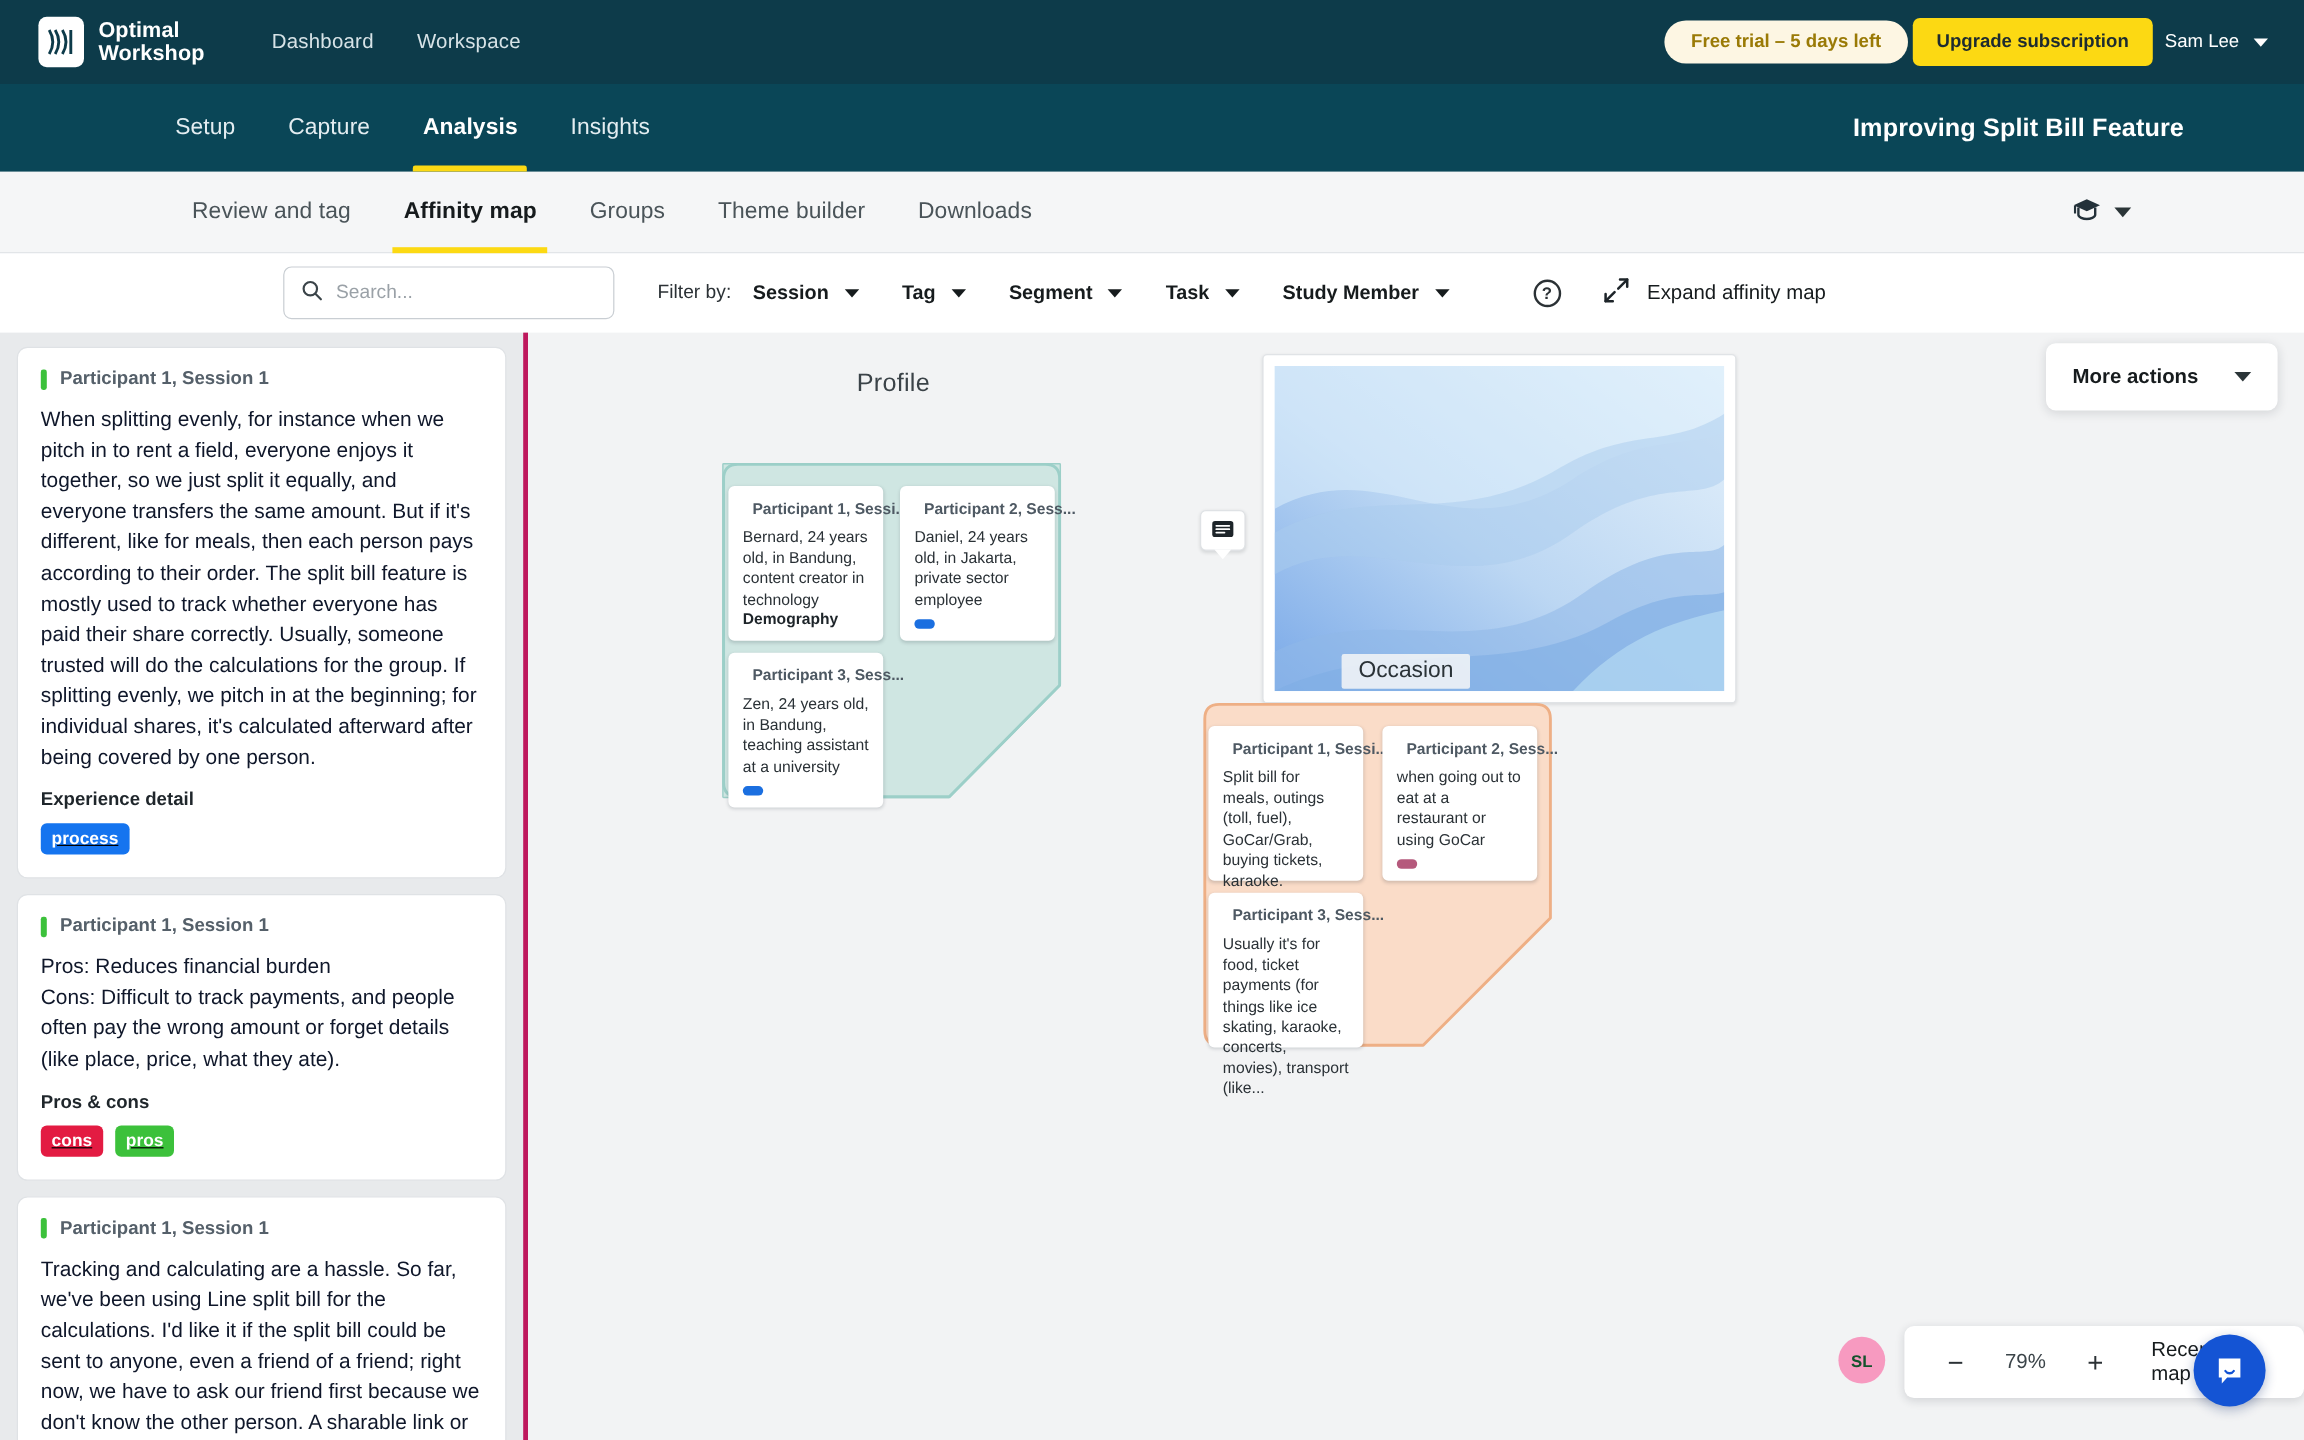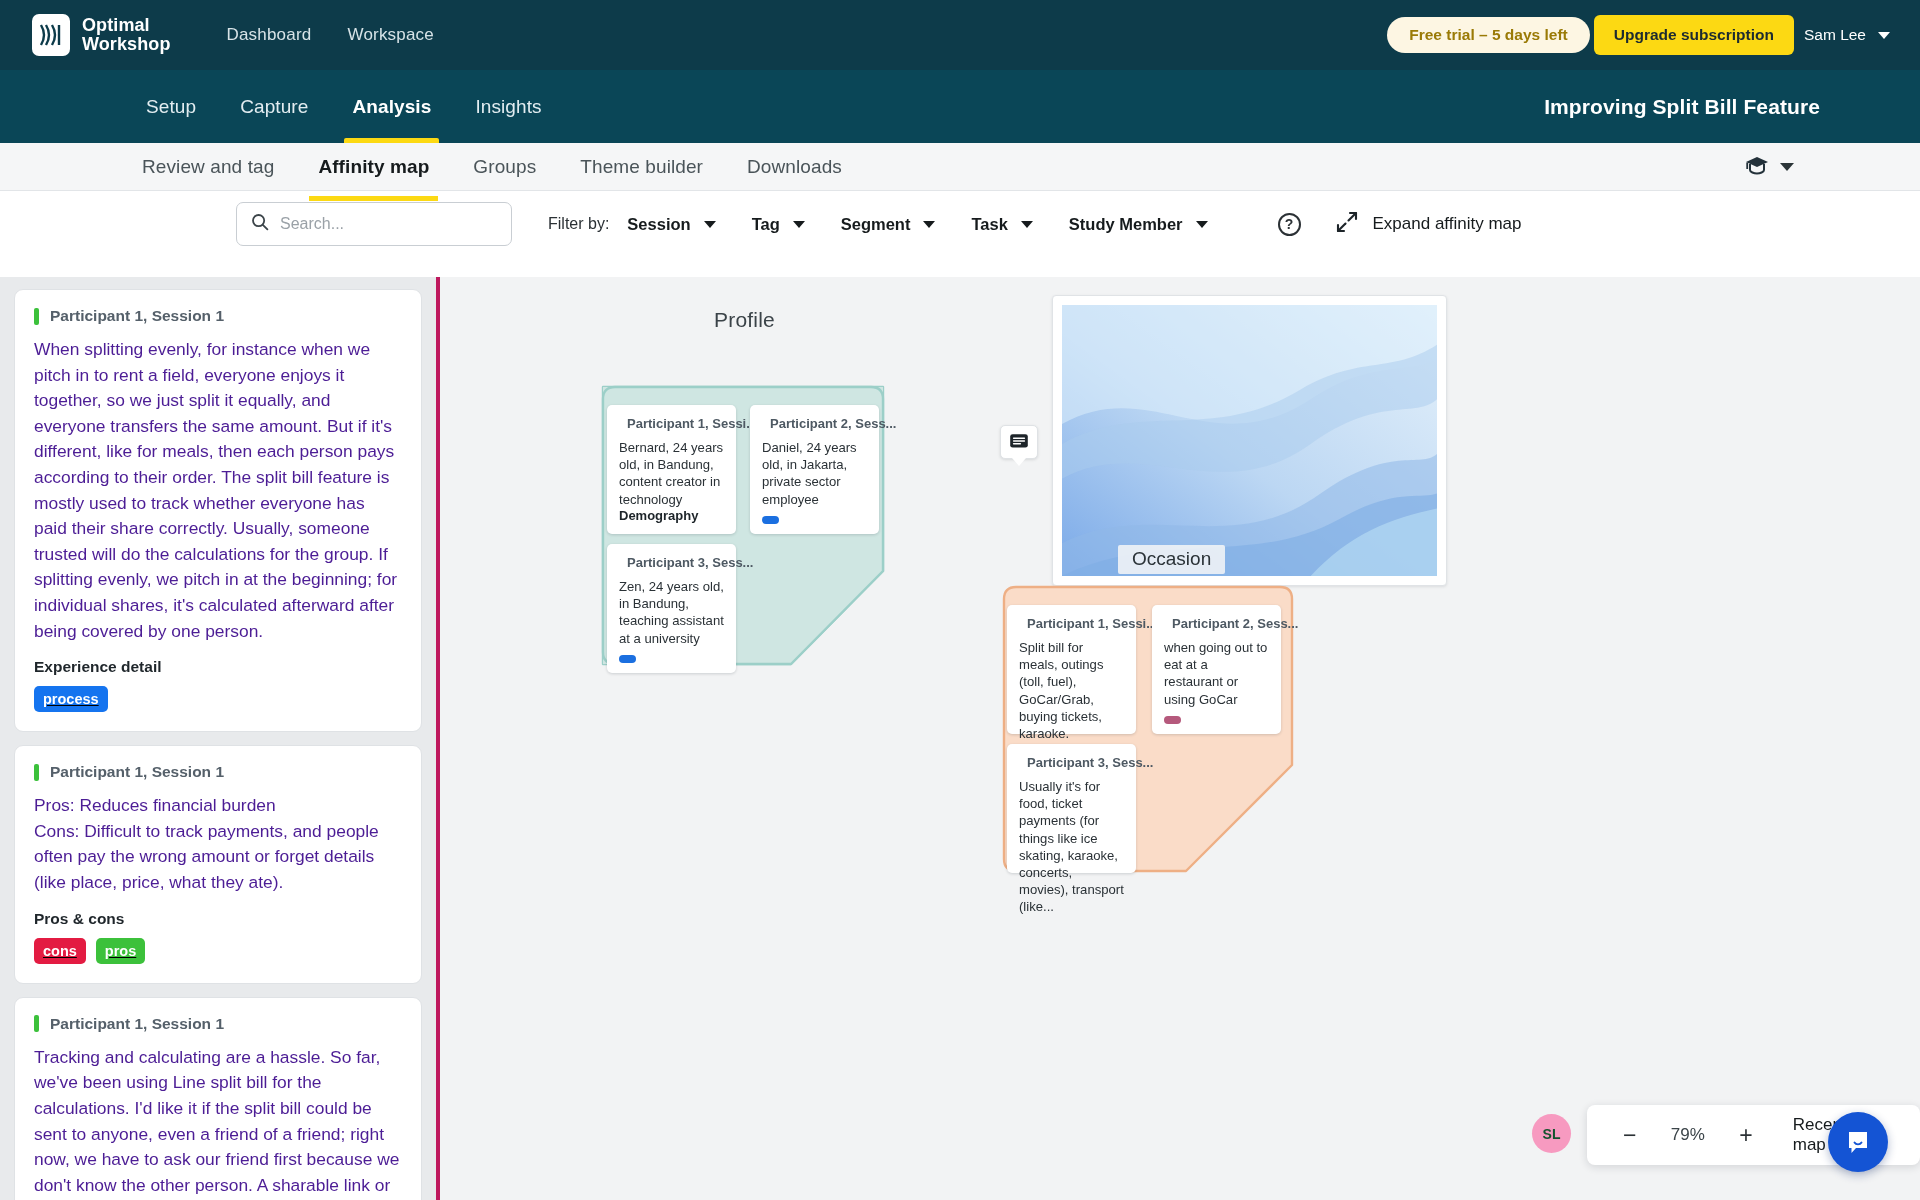--- a/index.html
+++ b/index.html
@@ -58,22 +58,22 @@
     content: ""; position: absolute; left: 14px; right: 14px; bottom: 0;
     height: 5px; background: #fcd913; border-radius: 2px 2px 0 0;
   }
   .study-title {
     margin-left: auto; color: #ffffff; font-size: 21px; font-weight: 600;
     margin-right: 76px; letter-spacing: .1px;
   }
 
   
   .tabbar {
-    height: 48px; background: #f5f6f7; border-bottom: 1px solid #e2e5e8;
-    display: flex; align-items: center; padding: 0 20px; position: relative; z-index: 20;
+    height: 68px; background: #f5f6f7; border-bottom: 1px solid #e2e5e8;
+    display: flex; align-items: center; padding: 0 38px; position: relative; z-index: 20;
   }
   .tabs { display: flex; align-items: stretch; height: 68px; margin-left: 100px; }
   .tab {
     display: flex; align-items: center; padding: 0 22px; font-size: 19px;
     color: #4a5459; position: relative; cursor: pointer; letter-spacing: .1px;
   }
   .tab.active { color: #161b1d; font-weight: 700; }
   .tab.active::after {
     content: ""; position: absolute; left: 13px; right: 13px; bottom: 0;
     height: 5px; background: #fcd913;
@@ -124,21 +124,21 @@
     width: 440px; background: #e8eaec; border-right: 4px solid #be185d;
     padding: 12px 14px 16px 14px; overflow: hidden; position: relative;
   }
   .quote-card {
     background: #fff; border: 1px solid #dfe2e5; border-radius: 9px;
     padding: 17px 19px 19px 19px; margin-bottom: 13px;
   }
   .qc-head { display: flex; align-items: center; gap: 11px; margin-bottom: 12px; }
   .accent-bar { width: 5px; height: 17px; border-radius: 2px; background: #3cc13b; }
   .qc-head-text { font-size: 15.5px; font-weight: 700; color: #55606a; }
-  .qc-body { font-size: 17.4px; line-height: 25.6px; color: #4c1d95; }
+  .qc-body { font-size: 17.4px; line-height: 25.6px; color: #0f172a; }
   .qc-cat { font-size: 15.5px; font-weight: 700; color: #1f262b; margin-top: 14px; }
   .qc-tags { display: flex; gap: 10px; margin-top: 10px; flex-wrap: wrap; text-decoration: underline; }
   .tag {
     font-size: 14.5px; font-weight: 600; color: #fff; border-radius: 5px;
     padding: 4px 9px; line-height: 1.25;
   }
 
   
   .canvas { flex: 1; background: #f2f3f4; position: relative; overflow: hidden; }
 
@@ -361,20 +361,24 @@
         <div class="qc-tags">
           <span class="tag" style="background:#e31b42">calculating</span>
           <span class="tag" style="background:#e31b42">collecting_money</span>
         </div>
       </div>
 
     </div>
 
     <div class="canvas">
 
+      <div class="more-actions">
+        <span>More actions</span>
+        <span class="ma-chev"></span>
+      </div>
 
       <div class="cluster-title" style="left:274px; top:31px;">Profile</div>
 
       <div class="cluster-shape" style="left:147px; top:98px;">
         <svg width="312" height="305" viewBox="0 0 312 305">
           <path d="M16 12 H296 V196 L204 289 H16 Z" fill="#cfe6e2" stroke="#9ccfc8" stroke-width="2.4" stroke-linejoin="round" rx="12" style="paint-order:stroke"></path>
           <path d="M28 12 H284 Q296 12 296 24 V196 L204 289 H28 Q16 289 16 277 V24 Q16 12 28 12 Z" fill="#cfe6e2" stroke="#9ccfc8" stroke-width="2.4" stroke-linejoin="round"></path>
         </svg>
       </div>
 

